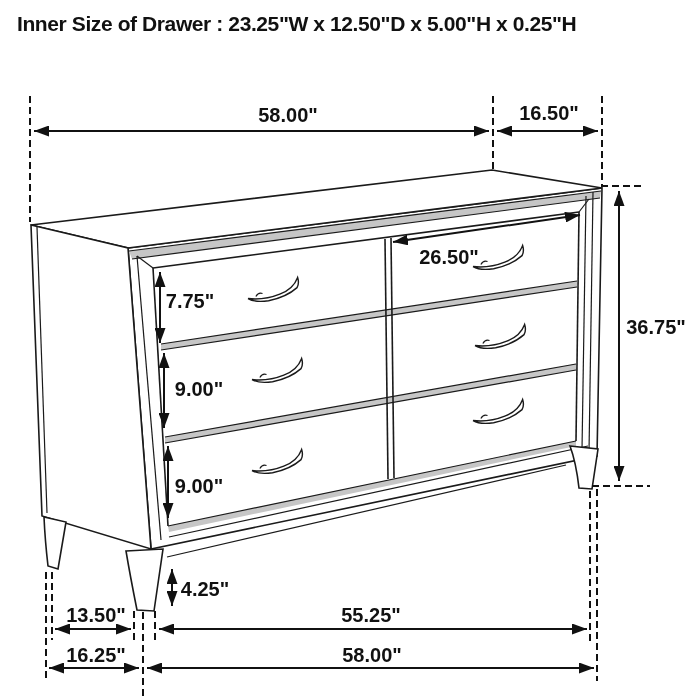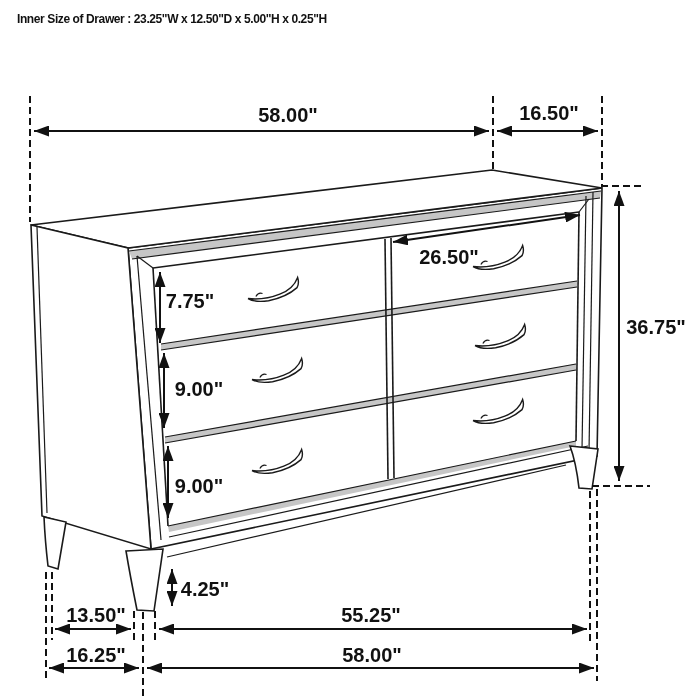--- a/index.html
+++ b/index.html
@@ -1,19 +1,19 @@
 <!DOCTYPE html>
 <html><head>
 <meta charset="utf-8">
 <style>
   html,body{margin:0;padding:0;background:#fff;}
   .page{position:relative;width:700px;height:700px;background:#fff;overflow:hidden;
         font-family:"Liberation Sans",sans-serif;}
   .title{position:absolute;left:17px;top:12px;width:660px;
-         font-size:12px;font-weight:bold;color:#111;letter-spacing:-0.4px;white-space:nowrap;}
+         font-size:21px;font-weight:bold;color:#111;letter-spacing:-0.4px;white-space:nowrap;}
   svg{position:absolute;left:0;top:0;}
   .ln{stroke:#1a1a1a;stroke-width:1.6;fill:none;}
   .face{stroke:#1a1a1a;stroke-width:1.6;fill:#ffffff;}
   .thin{stroke:#1a1a1a;stroke-width:1.2;fill:none;}
   .dim{stroke:#111;stroke-width:2;fill:none;}
   .dash{stroke:#111;stroke-width:2;fill:none;stroke-dasharray:7 4;}
   .lbl{font-family:"Liberation Sans",sans-serif;font-size:20px;font-weight:bold;fill:#111;}
   .handle{stroke:#1a1a1a;stroke-width:1.4;fill:#ffffff;}
 </style>
 </head>

